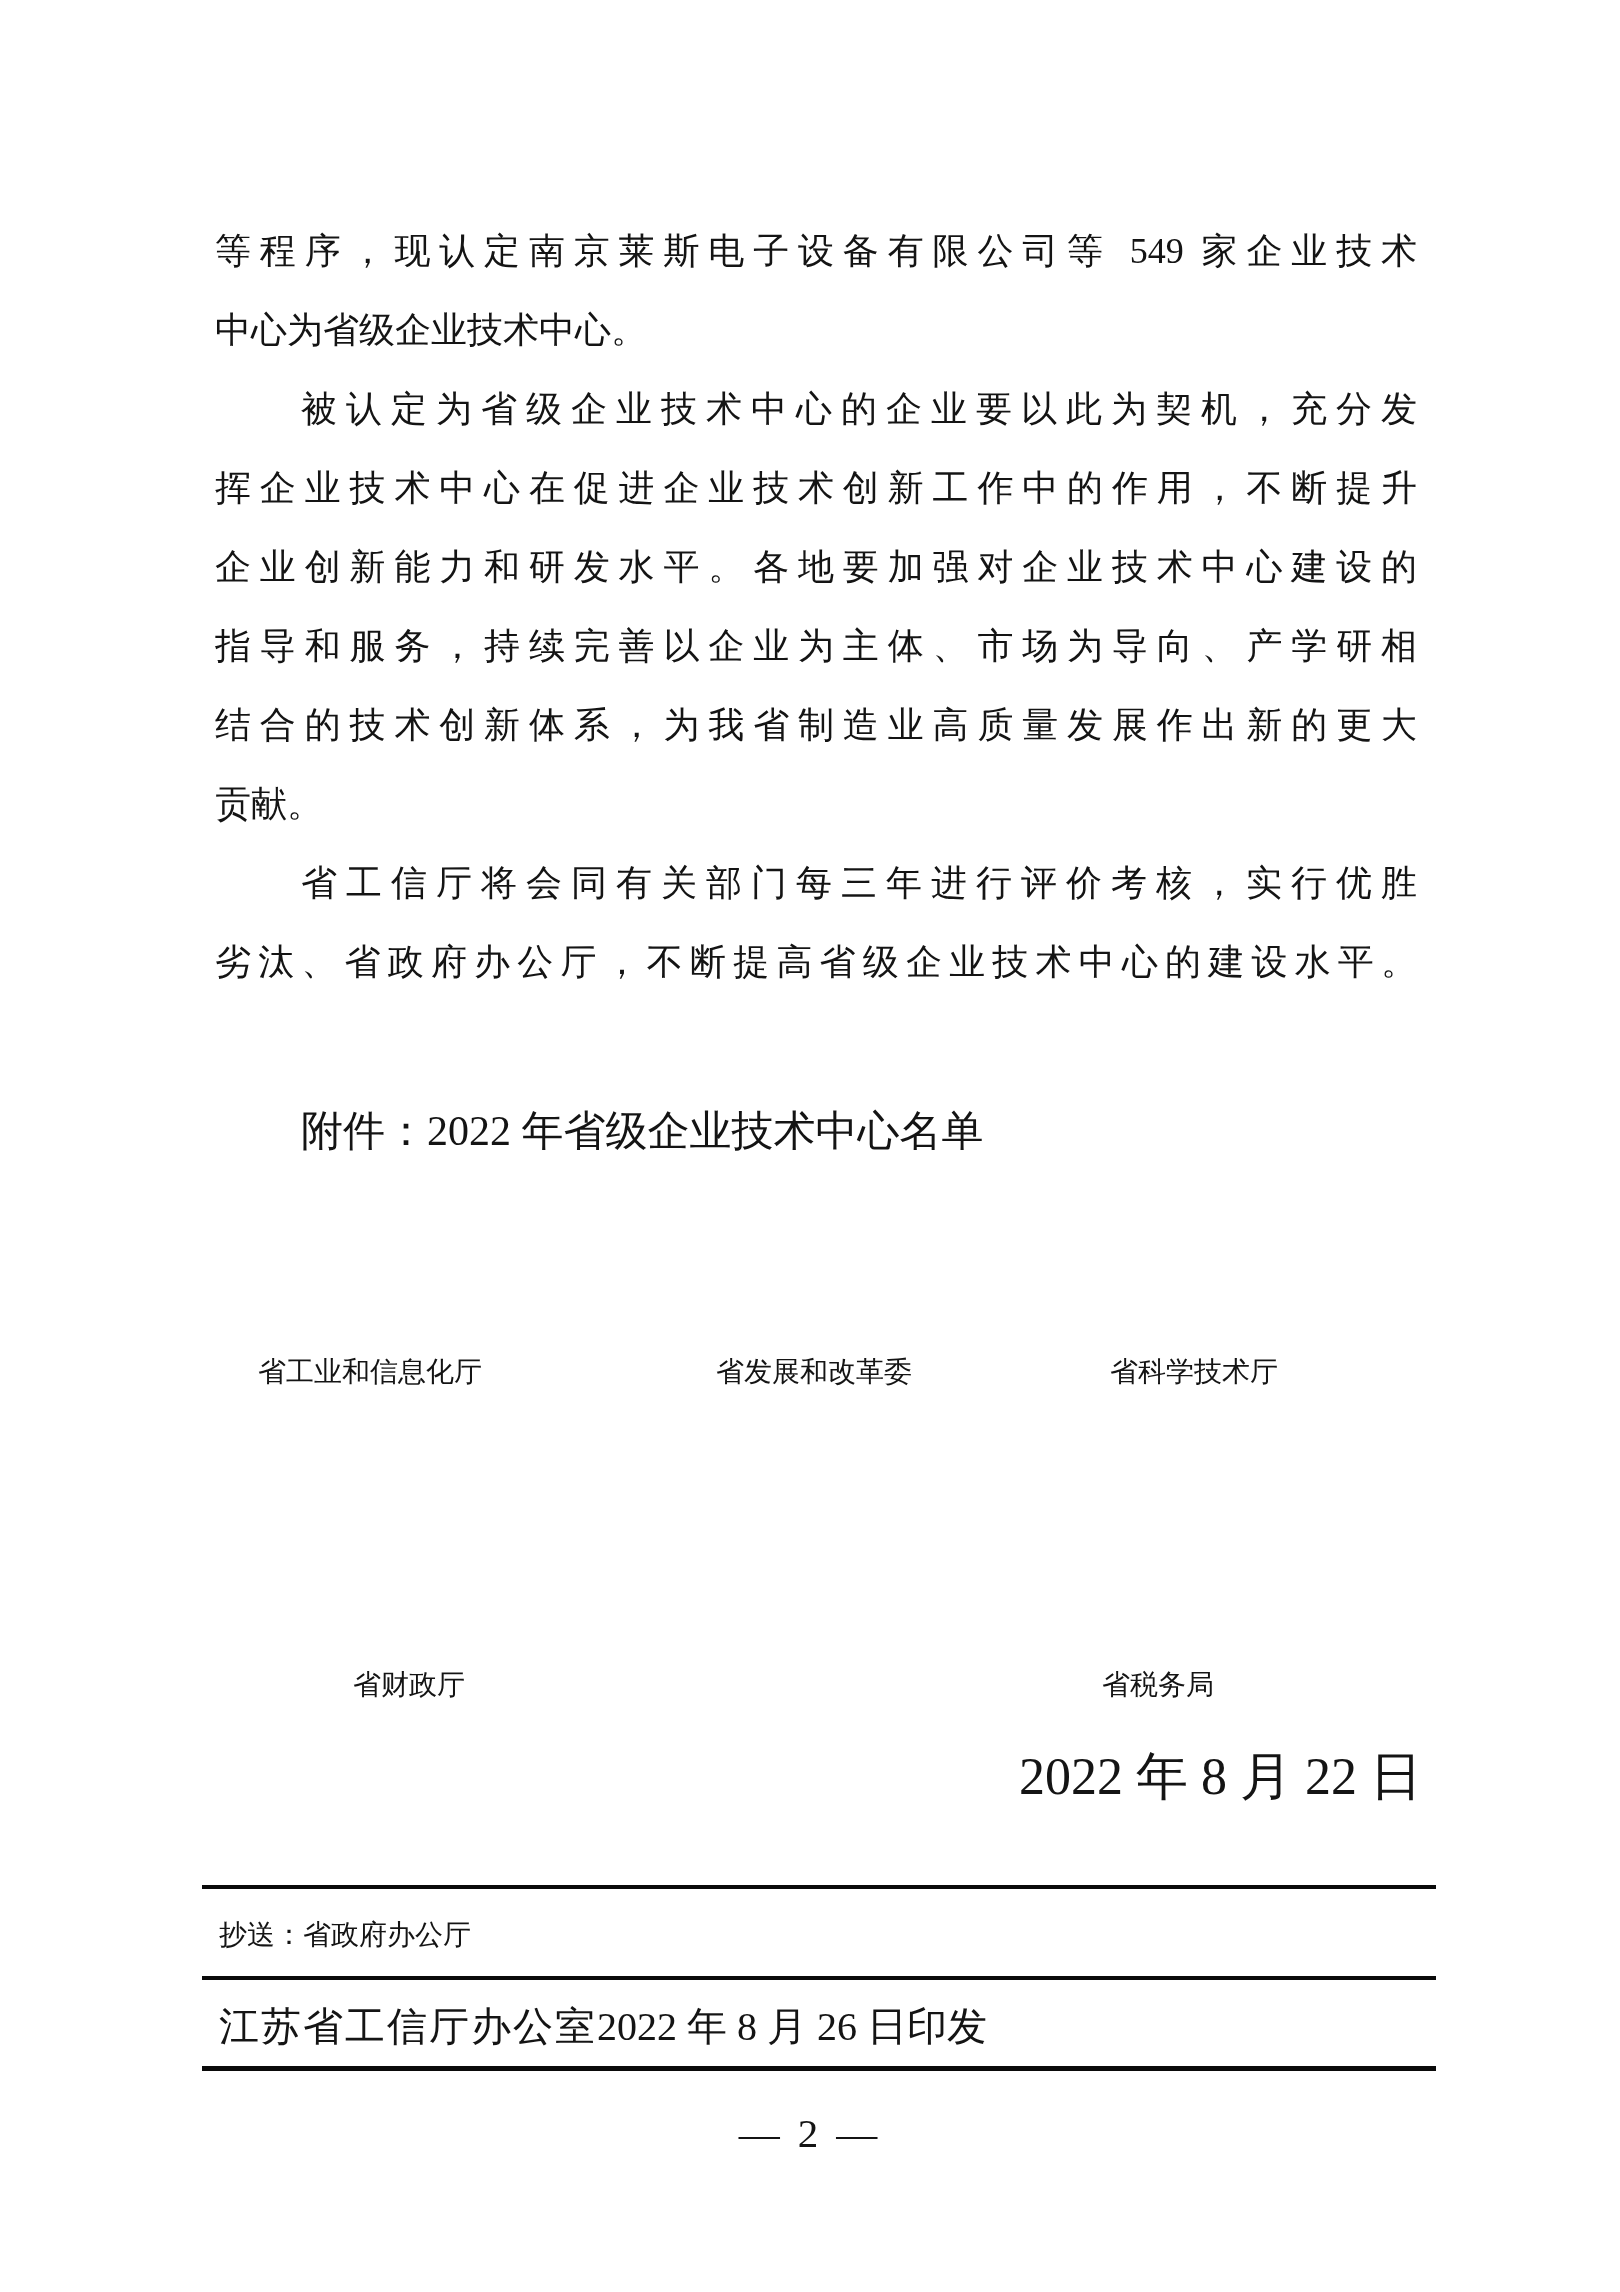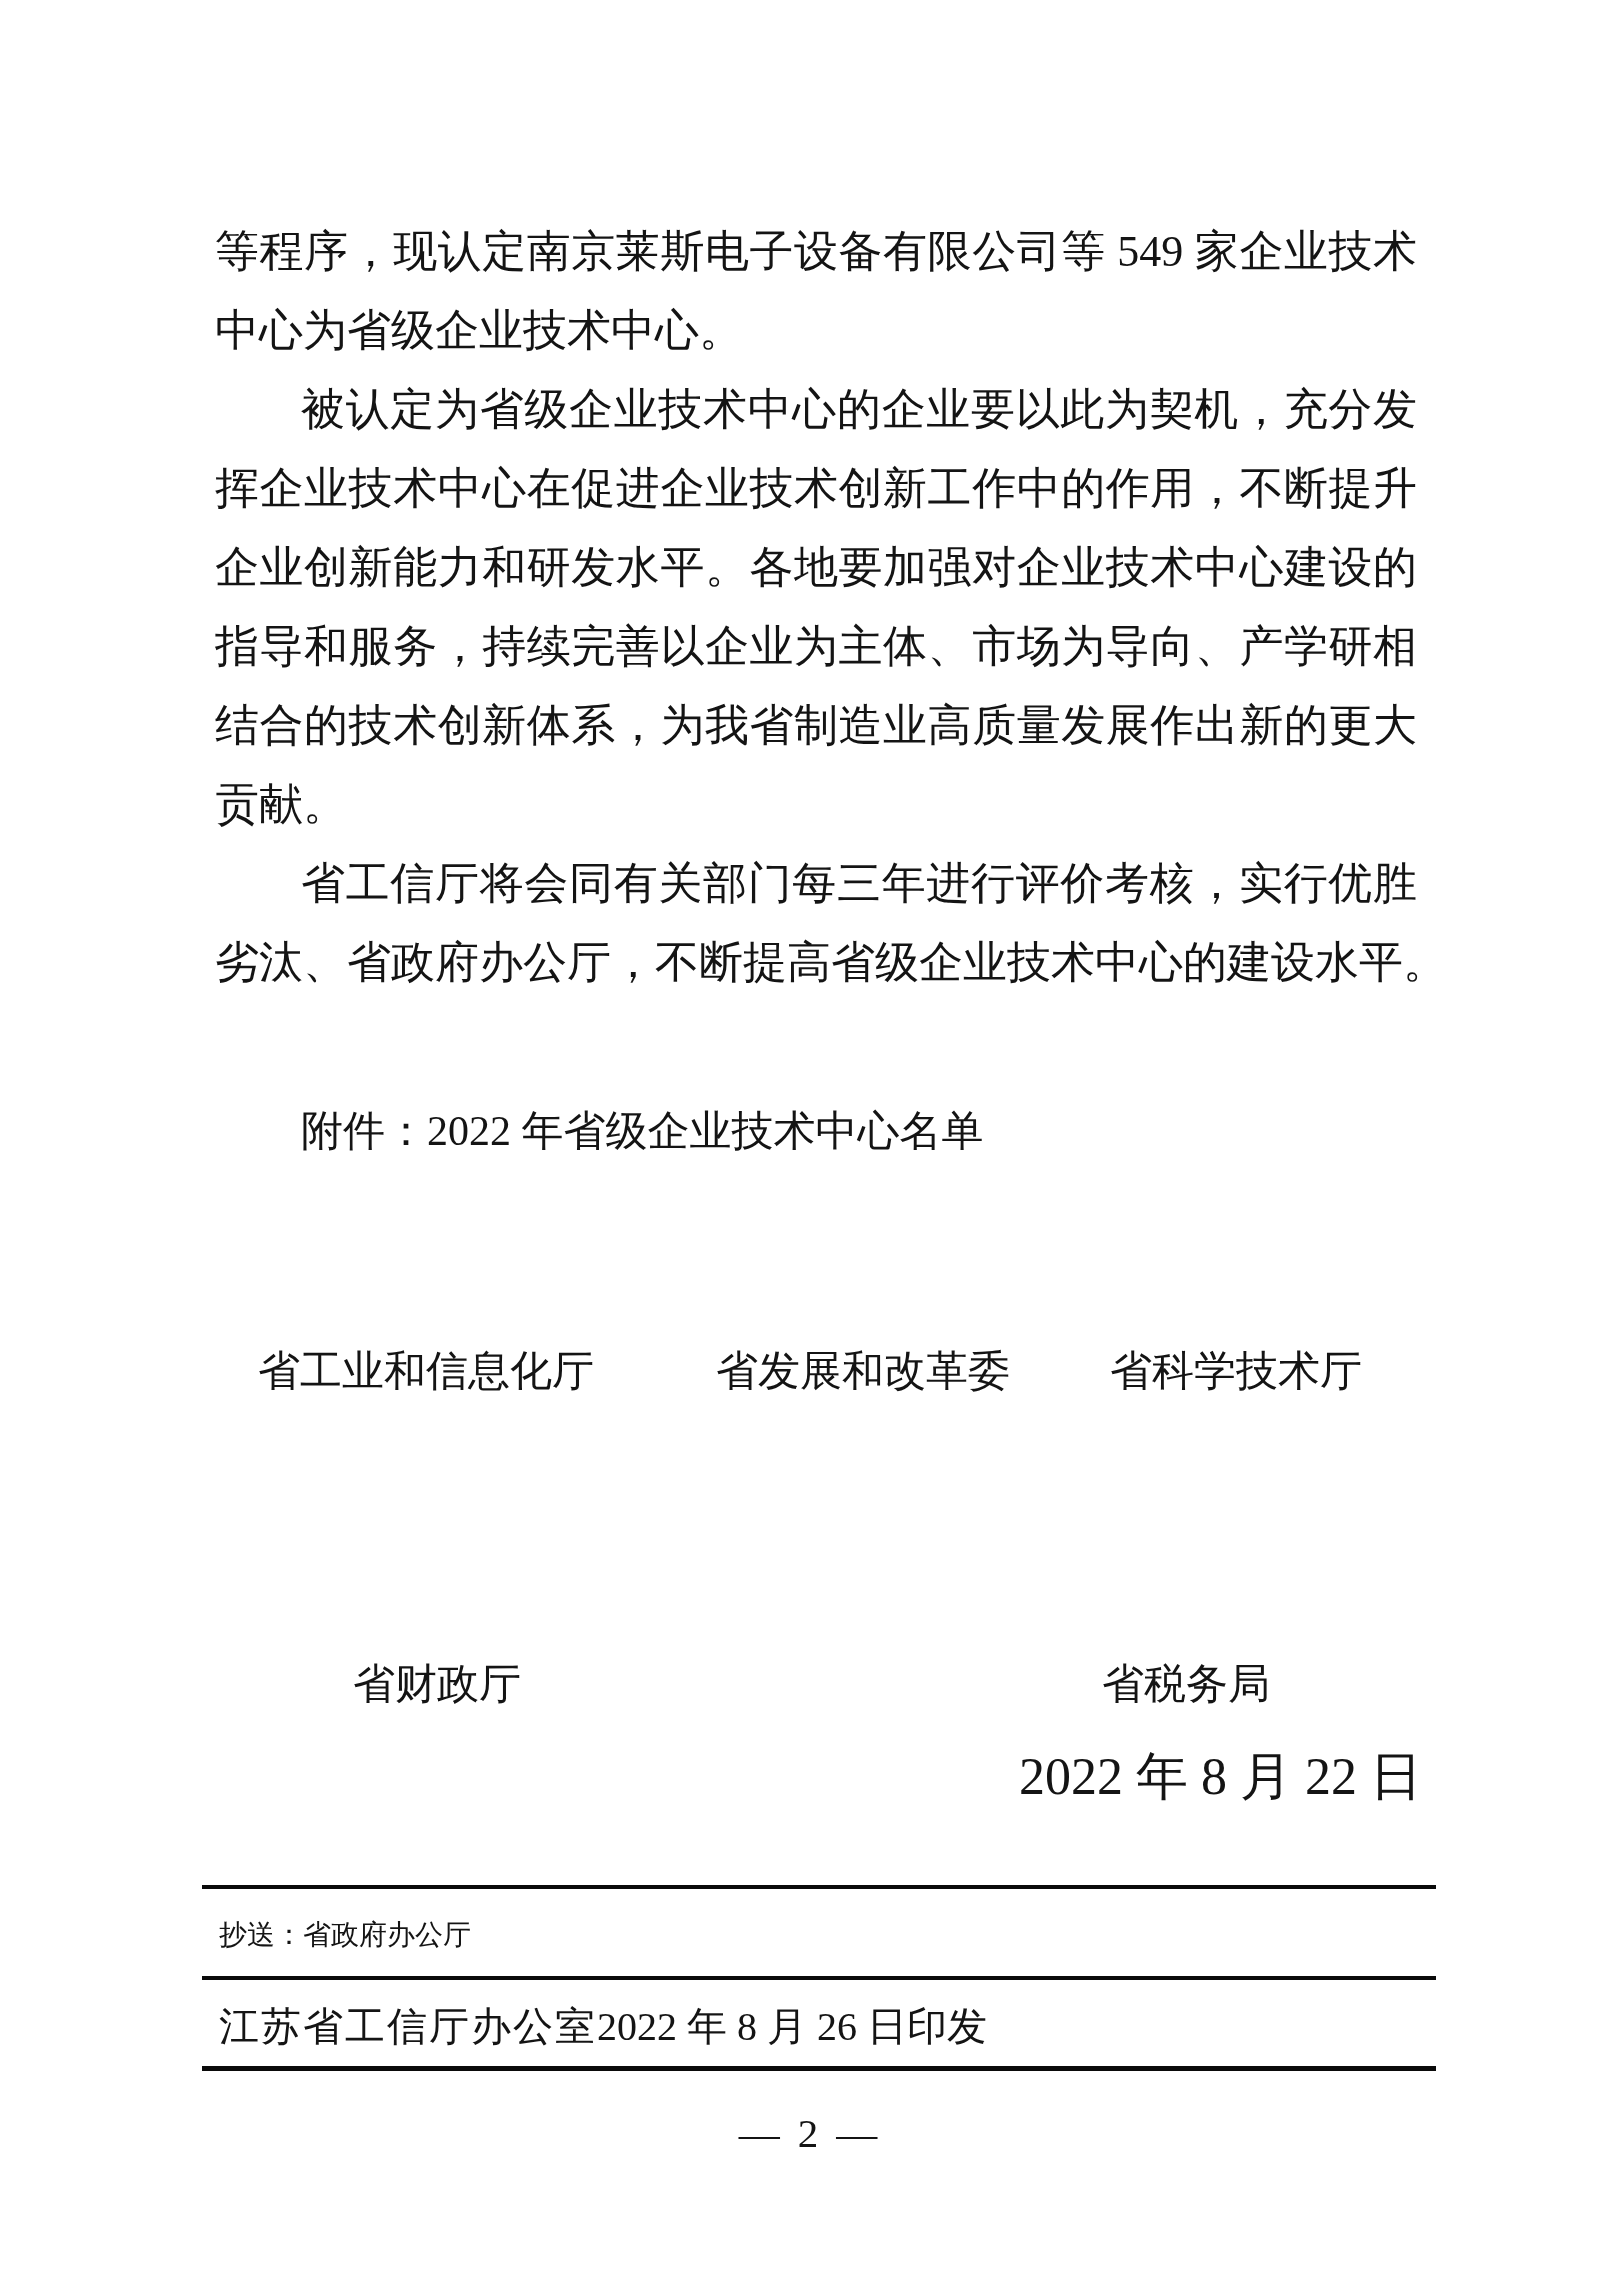--- a/index.html
+++ b/index.html
@@ -16,21 +16,21 @@
     font-family: "Liberation Serif", "DejaVu Serif", serif;
     overflow: hidden;
   }
 
   
   .body-text {
     position: absolute;
     left: 215px;
     top: 212px;
     width: 1202px;
-    font-size: 44px;
+    font-size: 36px;
     line-height: 79px;
   }
   .bl {
     height: 79px;
     text-align: justify;
     text-align-last: justify;
     white-space: nowrap;
   }
   .bl.plain {
     text-align-last: left;
@@ -45,21 +45,21 @@
     left: 301px;
     top: 1092px;
     font-size: 42px;
     line-height: 79px;
     white-space: nowrap;
   }
 
   
   .signer {
     position: absolute;
-    font-size: 42px;
+    font-size: 28px;
     line-height: 79px;
     white-space: nowrap;
   }
   .signer.s1 { left: 258px;  top: 1332px; }
   .signer.s2 { left: 716px;  top: 1332px; }
   .signer.s3 { left: 1110px; top: 1332px; }
   .signer.s4 { left: 353px;  top: 1645px; }
   .signer.s5 { left: 1102px; top: 1645px; }
 
   .sign-date {

